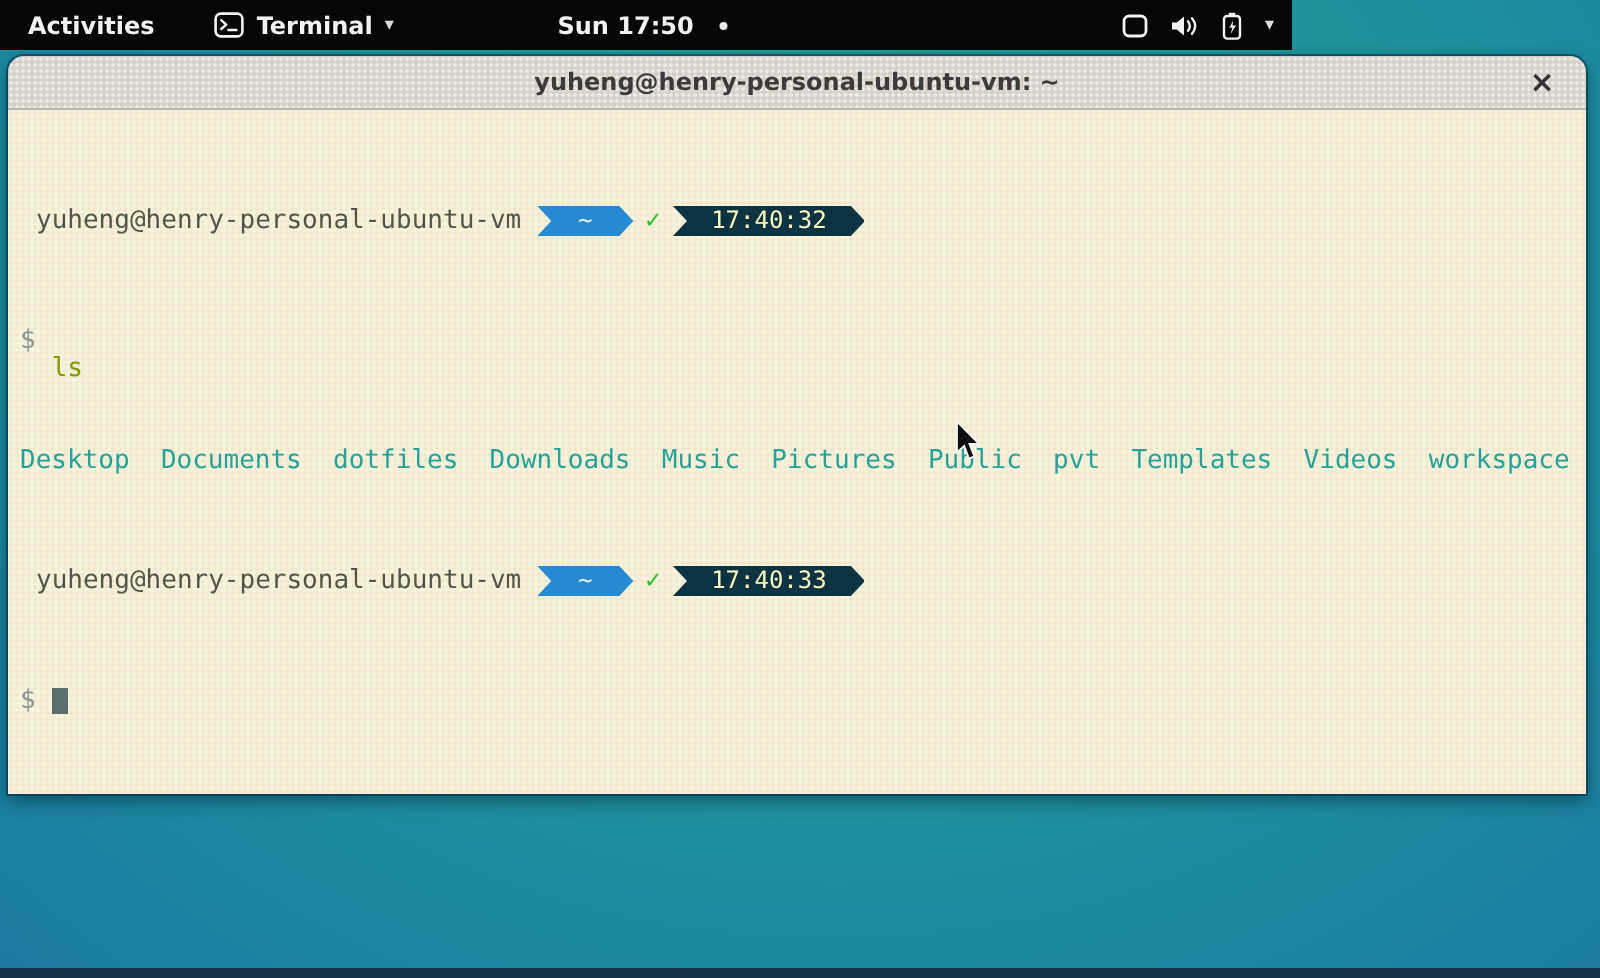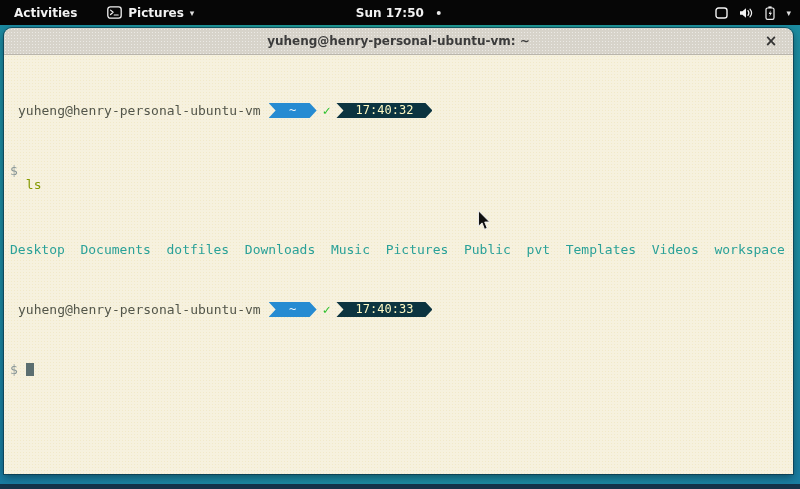--- a/index.html
+++ b/index.html
@@ -4,40 +4,40 @@
 <style>
   * { margin:0; padding:0; box-sizing:border-box; }
   html,body { width:800px; height:489px; overflow:hidden; }
   body {
     position:relative;
     font-family:"DejaVu Sans", sans-serif;
     background: radial-gradient(ellipse 120% 160% at 52% 28%, #23a38e 0%, #1c8fa0 38%, #1768a2 85%, #15619c 100%);
   }
   
   .topbar {
-    position:absolute; top:0; left:0; width:800px; height:25px;
+    position:absolute; top:0; left:0; width:646px; height:25px;
     background:#060606; color:#f2f2f2; display:flex; align-items:center;
     font-size:12px; font-weight:600; z-index:30;
   }
   .activities { margin-left:10px; padding:2px 4px; cursor:pointer; }
   .appmenu { display:flex; align-items:center; gap:6px; margin-left:26px; cursor:pointer; }
   .appmenu .chev, .status .chev { font-size:9px; color:#ddd; }
   .clock {
     position:absolute; left:50%; top:0; transform:translateX(-52%);
     height:25px; display:flex; align-items:center; gap:13px; cursor:pointer;
   }
   .notif-dot { width:4px; height:4px; border-radius:50%; background:#e8e8e8; }
   .status {
     position:absolute; right:9px; top:0; height:25px;
     display:flex; align-items:center; gap:11px; cursor:pointer;
   }
   .status svg, .appmenu svg { display:block; }
   
   .window {
-    position:absolute; left:4px; top:28px; width:789px; height:446px;
+    position:absolute; left:4px; top:28px; width:789px; height:369px;
     border-radius:8px 8px 0 0; overflow:hidden;
     box-shadow:0 0 0 1px rgba(8,48,66,.6), 0 3px 9px rgba(0,10,20,.45);
     display:flex; flex-direction:column; z-index:10;
   }
   .titlebar {
     height:27px; flex:0 0 27px; position:relative;
     background-color:#d7d3ca;
     background-image:radial-gradient(rgba(255,255,255,.5) 1px, transparent 1px);
     background-size:3px 3px;
     border-bottom:1px solid #b9b5ac;
@@ -71,21 +71,21 @@
     background:#268bd2; color:#e6f3fc; width:48px;
     clip-path:polygon(0 0, calc(100% - 7px) 0, 100% 50%, calc(100% - 7px) 100%, 0 100%, 7px 50%);
   }
   .rib-time {
     background:#0c3440; color:#fef9c3; width:96px;
     clip-path:polygon(0 0, calc(100% - 7px) 0, 100% 50%, calc(100% - 7px) 100%, 0 100%, 7px 50%);
   }
   .check { color:#2cc02c; font-weight:bold; }
   .dollar { color:#879596; }
   .cmd { color:#859900;margin-top:27px; }
-  .ls-out { color:#2aa198;margin-top:19px; }
+  .ls-out { color:#2aa198; }
   .cursor-block { display:inline-block; width:8px; height:13px; background:#5b6e70; }
   
   .bottom-strip {
     position:absolute; left:0; bottom:0; width:800px; height:5px;
     background:#14334a; z-index:5;
   }
   .pointer { position:absolute; left:477px; top:210px; z-index:40; pointer-events:none; }
 </style>
 </head>
 <body>
@@ -94,21 +94,21 @@
   <div class="activities">Activities</div>
 
   <div class="appmenu">
     <span>
       <svg width="15" height="13" viewBox="0 0 15 13">
         <rect x="0.8" y="0.8" width="13.4" height="11.4" rx="2.6" fill="none" stroke="#f2f2f2" stroke-width="1.3"></rect>
         <path d="M3.6 4.1 L6.1 6.3 L3.6 8.5" fill="none" stroke="#f2f2f2" stroke-width="1.2" stroke-linecap="round" stroke-linejoin="round"></path>
         <line x1="7.2" y1="9" x2="11.2" y2="9" stroke="#f2f2f2" stroke-width="1.2" stroke-linecap="round"></line>
       </svg>
     </span>
-    <span>Pictures</span>
+    <span>Terminal</span>
     <span class="chev">▾</span>
   </div>
 
   <div class="clock">
     <span>Sun 17:50</span>
     <span class="notif-dot"></span>
   </div>
 
   <div class="status">
     <span>

